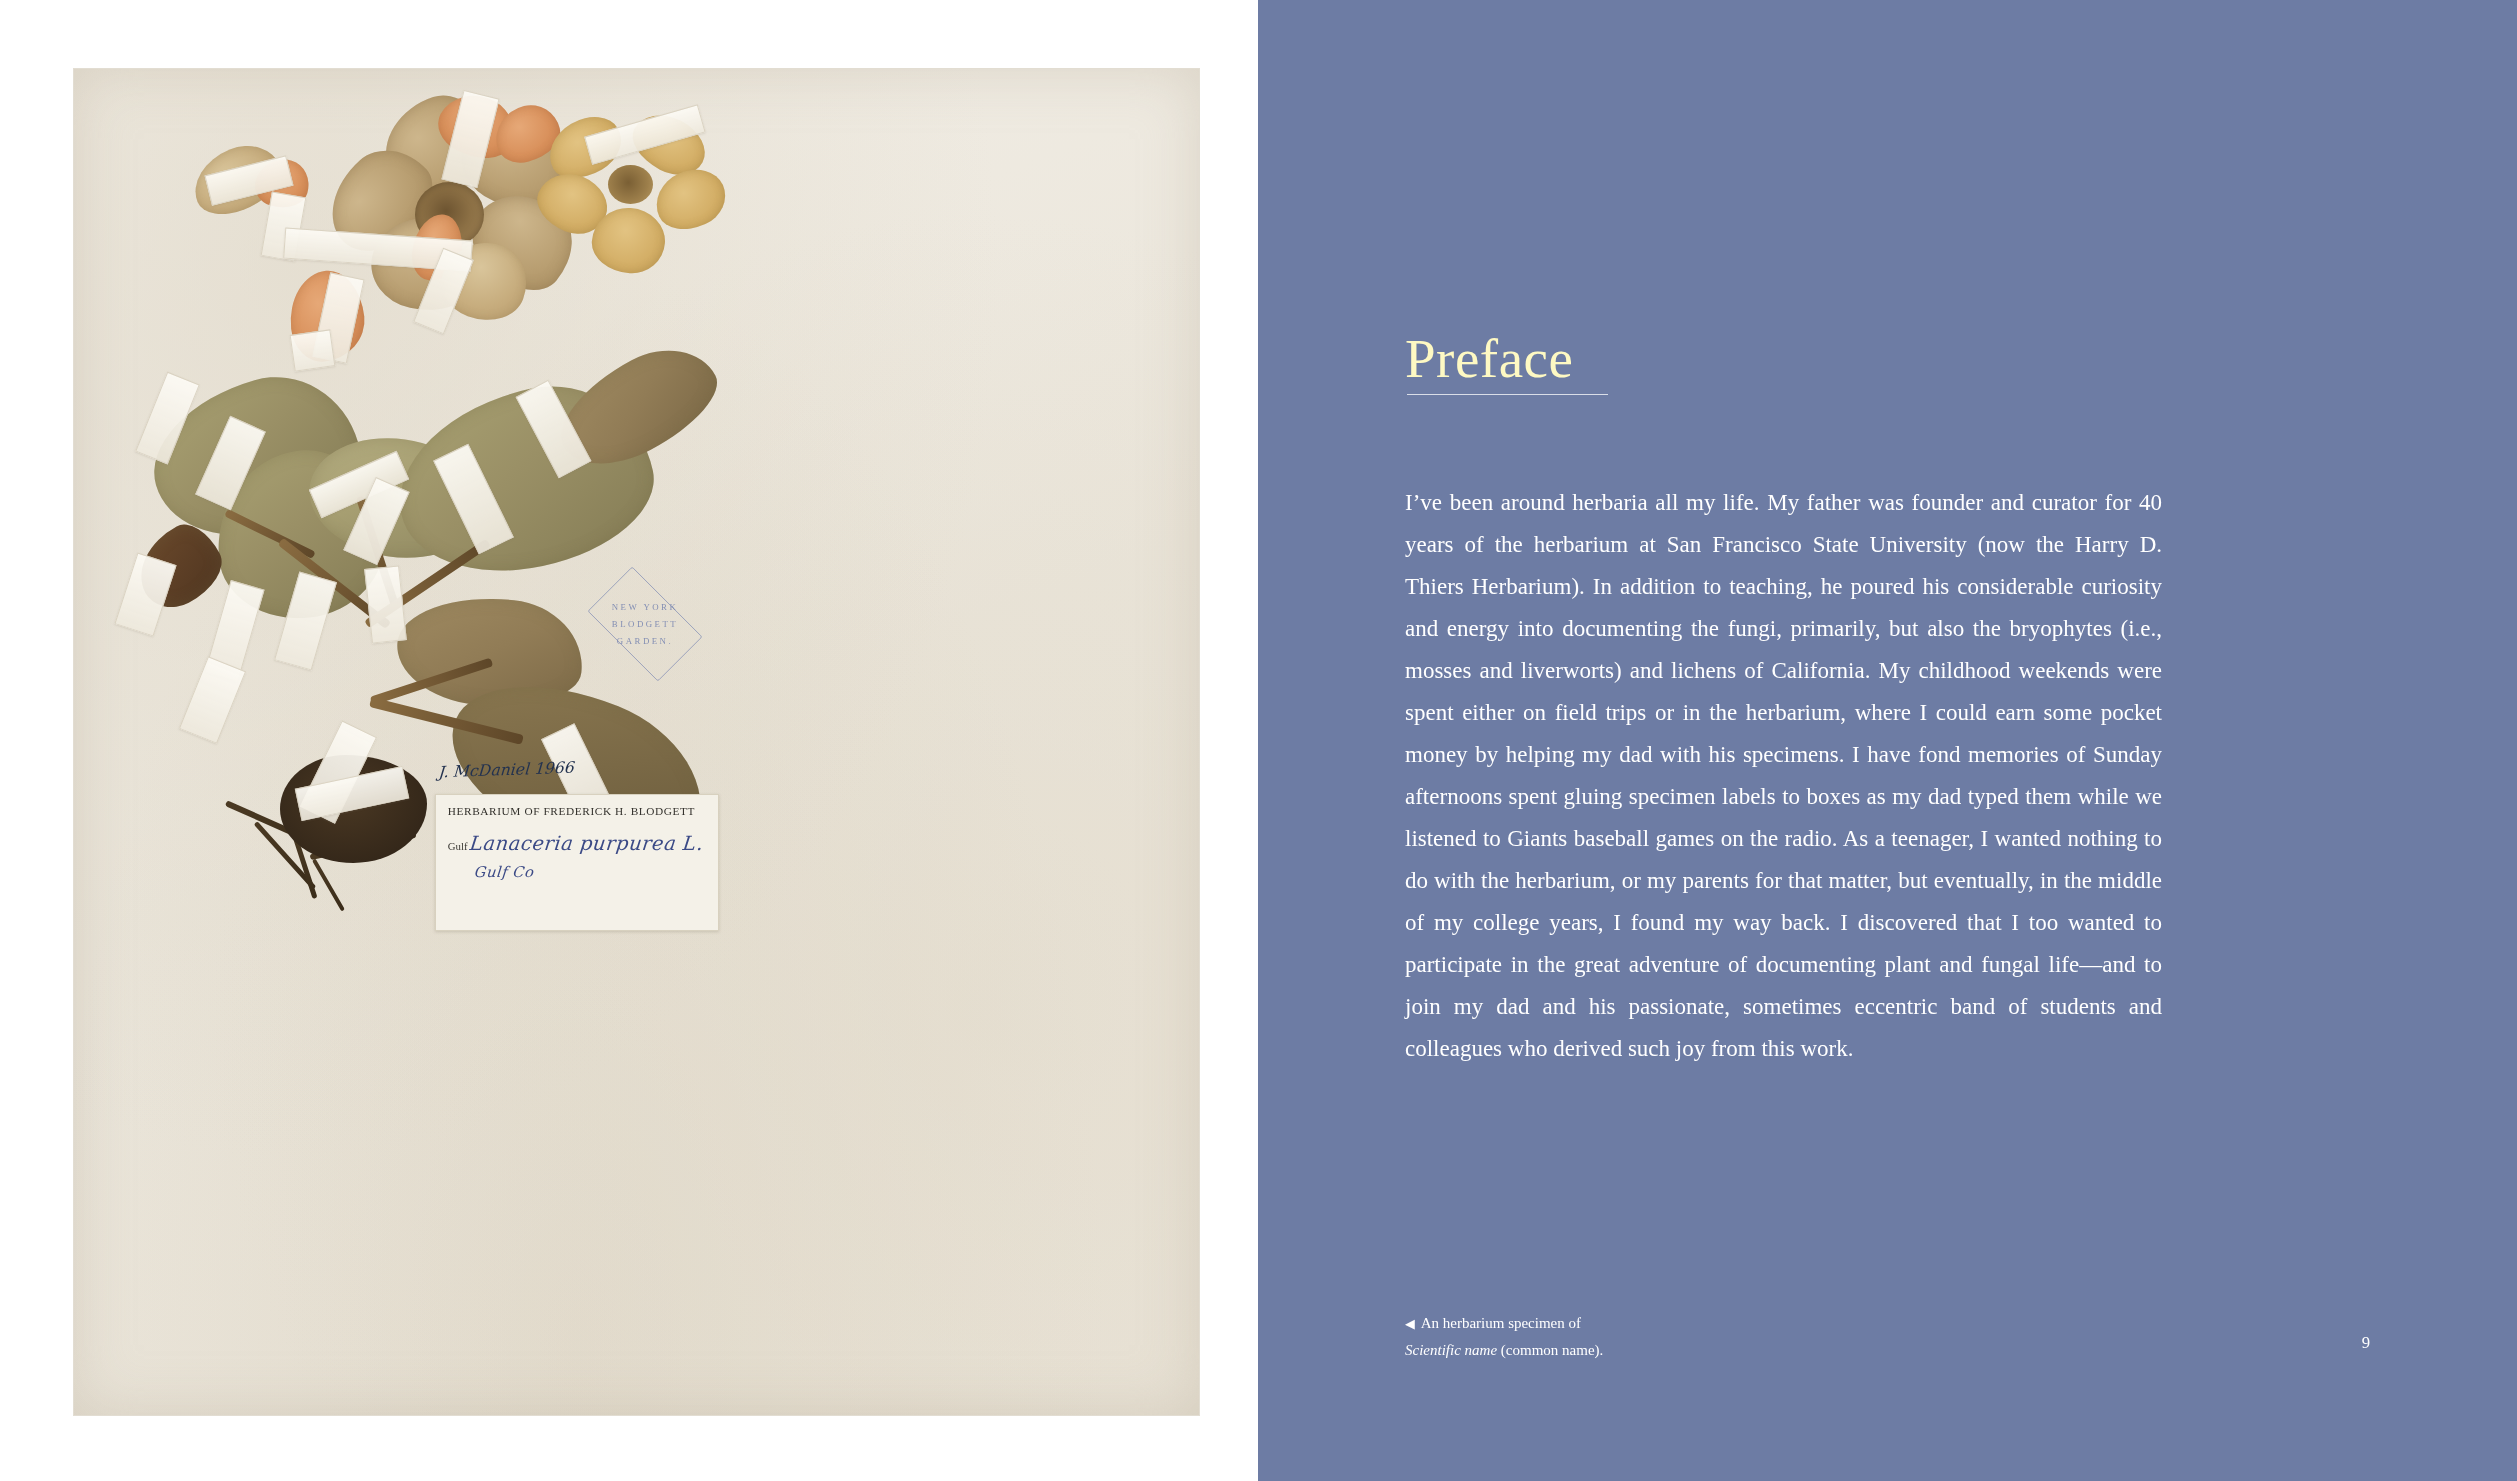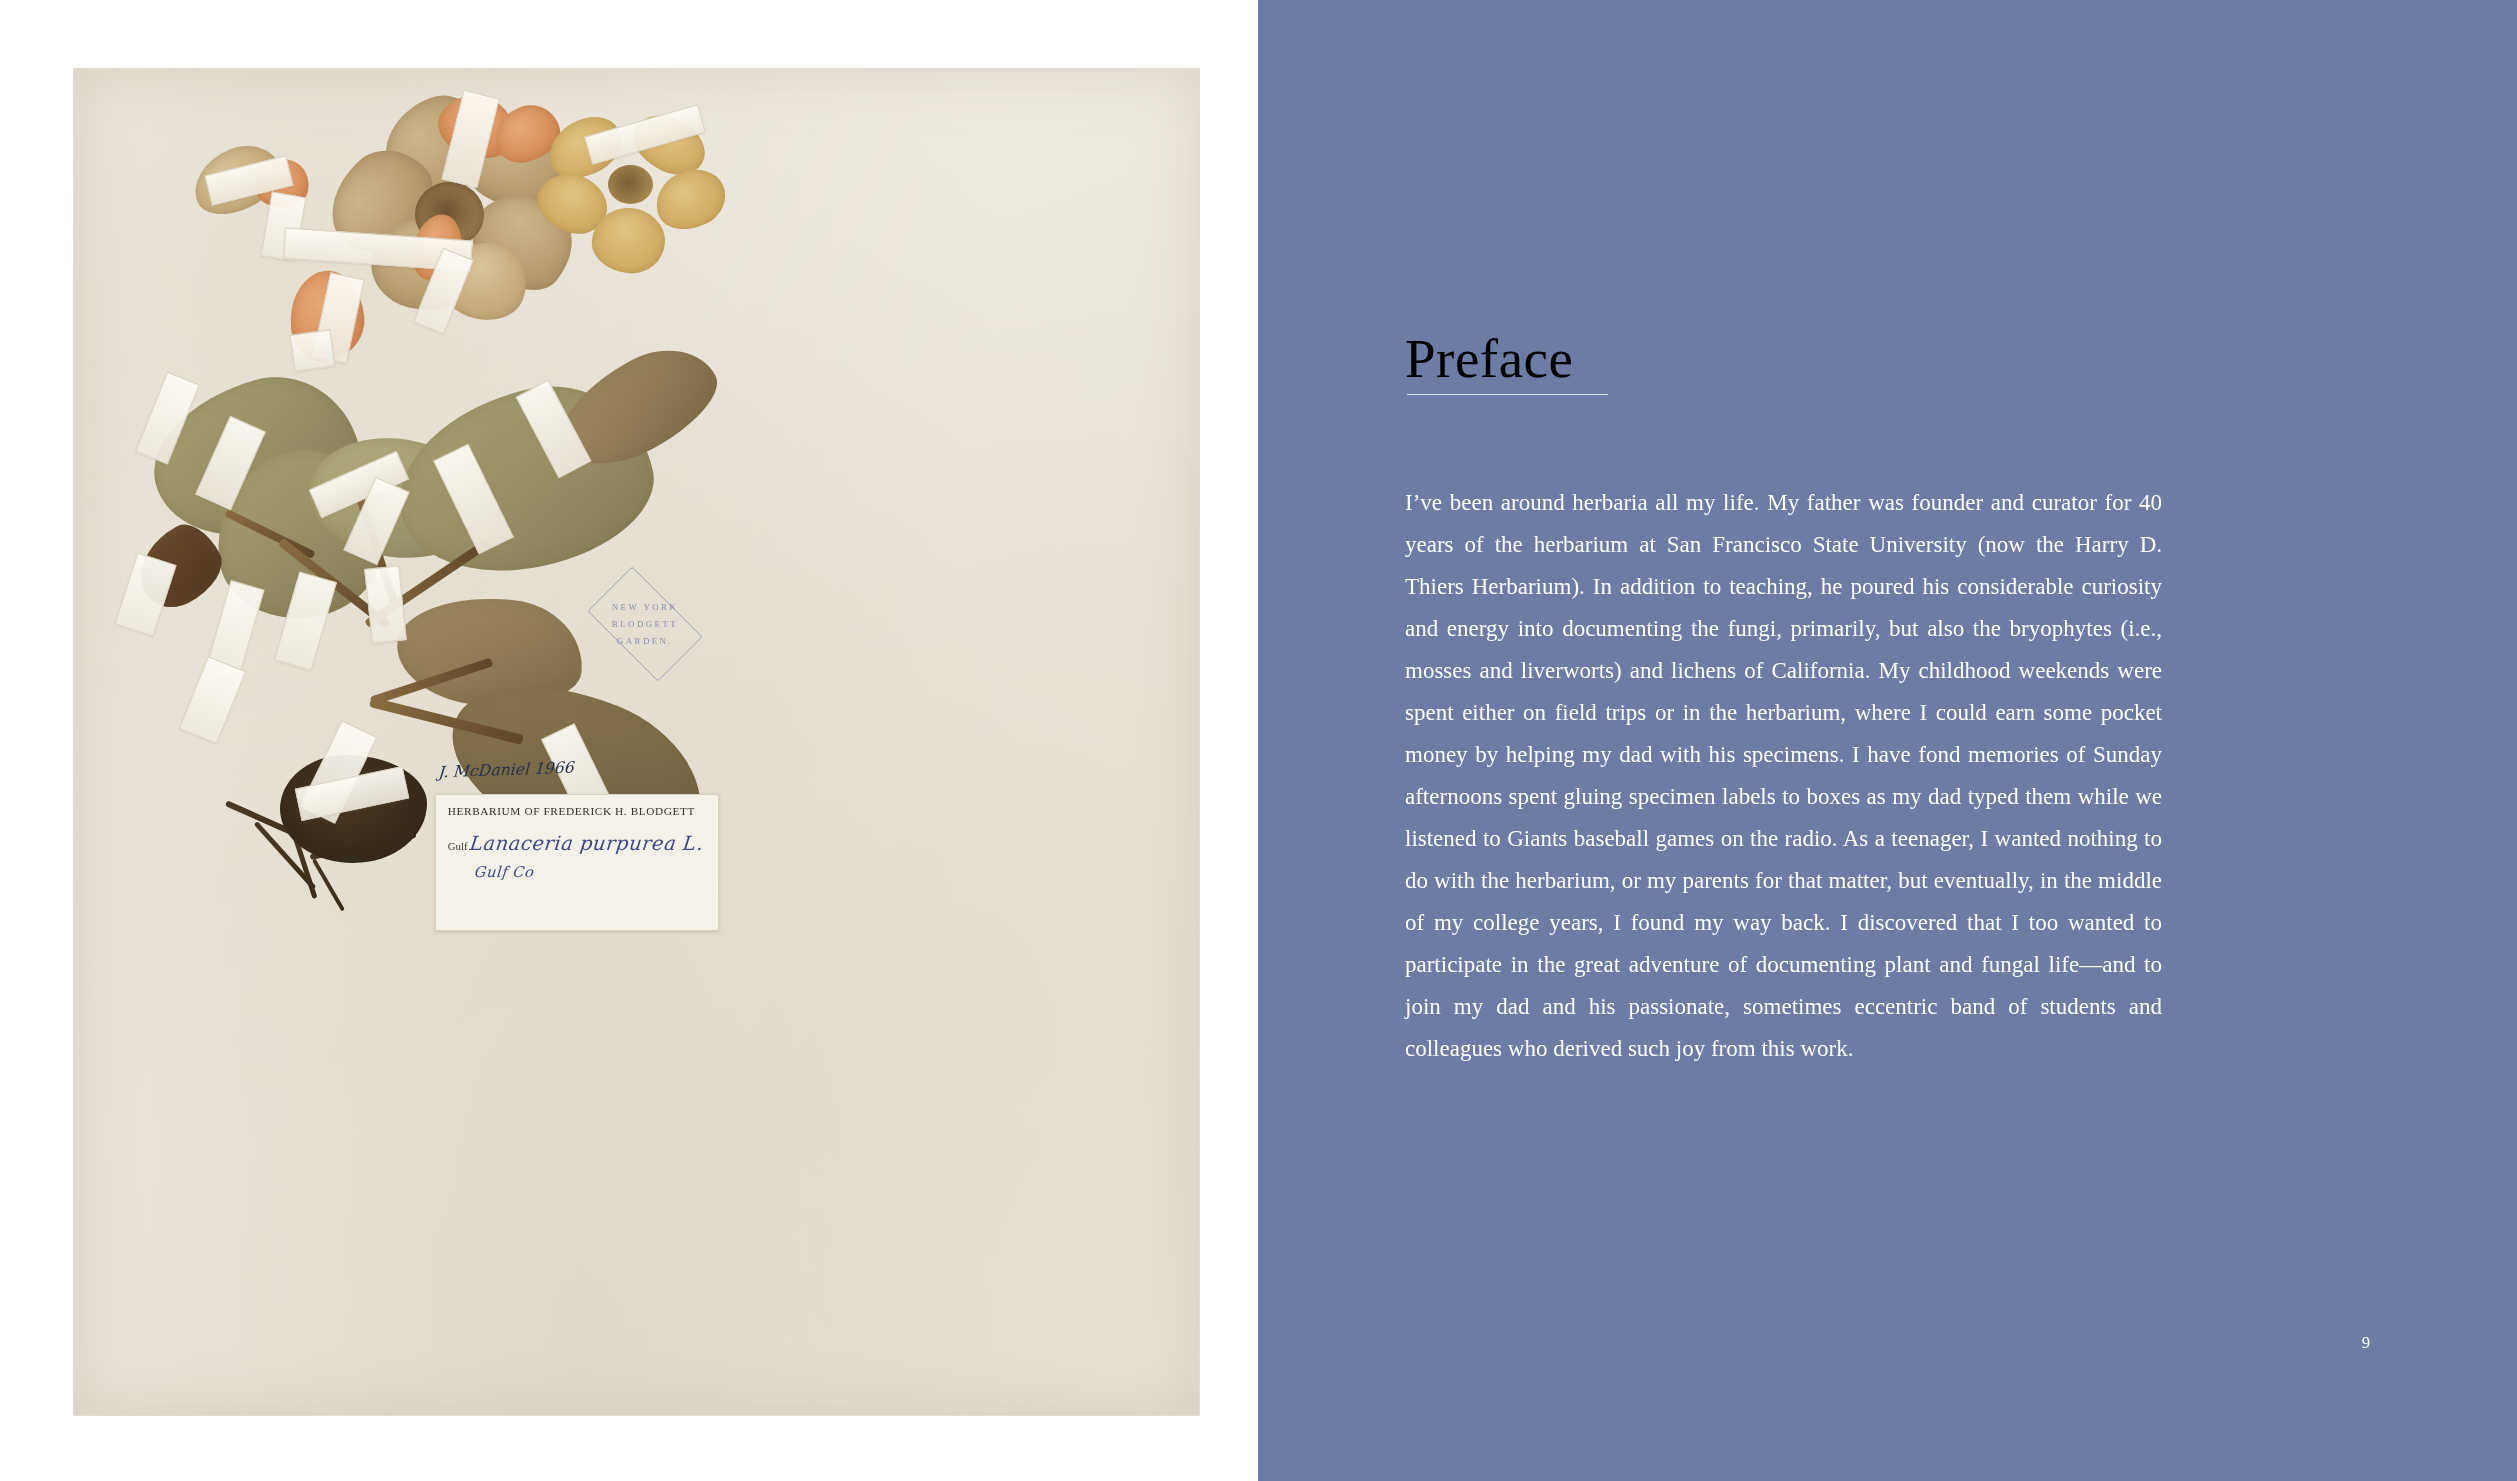--- a/index.html
+++ b/index.html
@@ -243,21 +243,21 @@
     color: #ffffff;
   }
   .preface-title {
     position: absolute;
     left: 147px;
     top: 294px;
     font-size: 55px;
     font-weight: normal;
     letter-spacing: 0.5px;
     line-height: 1;
-    color: #000000;
+    color: #fef9c3;
     font-family: "Liberation Serif", serif;
   }
   .title-rule {
     position: absolute;
     left: 149px;
     top: 394px;
     width: 201px;
     height: 1px;
     background: rgba(255,255,255,0.75);
   }
@@ -407,18 +407,23 @@
       <div class="paper-edge"></div>
     </div>
   </div>
 
   <div class="page-right">
     <h1 class="preface-title">Preface</h1>
     <div class="title-rule"></div>
 
     <p class="body-col">I’ve been around herbaria all my life. My father was founder and curator for 40 years of the herbarium at San Francisco State University (now the Harry D. Thiers Herbarium). In addition to teaching, he poured his considerable curiosity and energy into documenting the fungi, primarily, but also the bryophytes (i.e., mosses and liverworts) and lichens of California. My childhood weekends were spent either on field trips or in the herbarium, where I could earn some pocket money by helping my dad with his specimens. I have fond memories of Sunday afternoons spent gluing specimen labels to boxes as my dad typed them while we listened to Giants baseball games on the radio. As a teenager, I wanted nothing to do with the herbarium, or my parents for that matter, but eventually, in the middle of my college years, I found my way back. I discovered that I too wanted to participate in the great adventure of documenting plant and fungal life—and to join my dad and his passionate, sometimes eccentric band of students and colleagues who derived such joy from this work.</p>
 
+    <div class="caption">
+      <span class="arrow">◀</span><span>An herbarium specimen of</span><br>
+      <span class="sci">Scientific name</span>
+      <span>(common name).</span>
+    </div>
 
     <div class="folio">9</div>
   </div>
 
 </div>
 
 
 </body></html>

